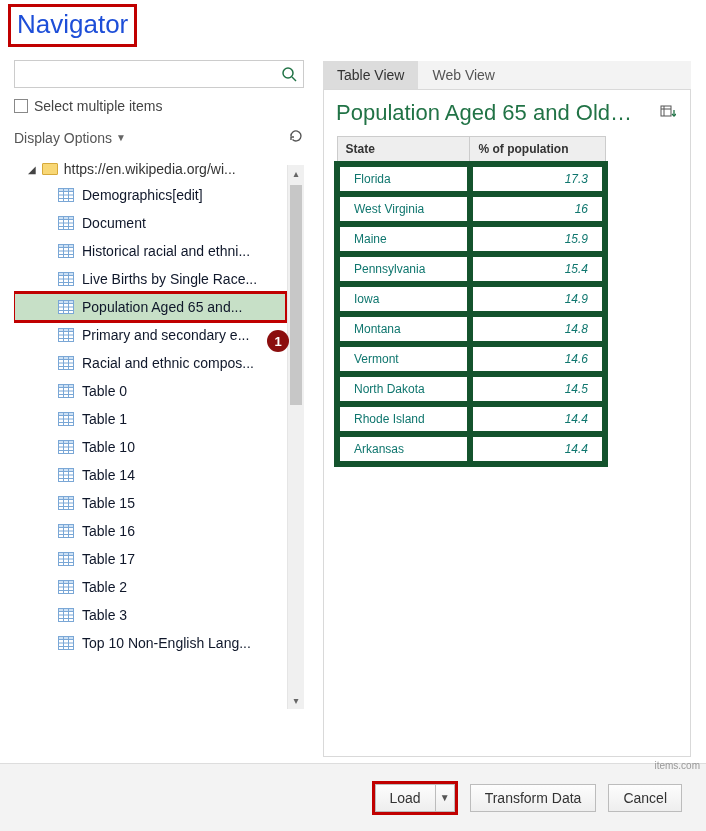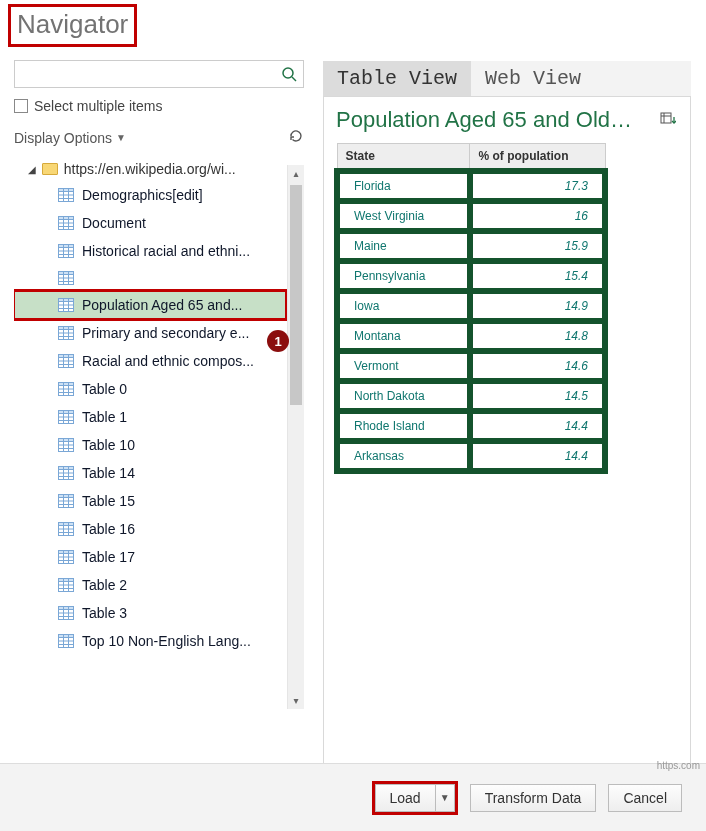--- a/index.html
+++ b/index.html
@@ -1,18 +1,18 @@
 <!DOCTYPE html>
 <html><head>
 <meta charset="utf-8">
 <style>
   * { box-sizing: border-box; font-family: "Segoe UI", Arial, sans-serif; }
   body { margin: 0; width: 706px; height: 831px; background: #fff; position: relative; font-size: 14px; color: #333; }
   .title-wrap { position: absolute; left: 8px; top: 4px; border: 3px solid #c00000; padding: 2px 6px 4px 6px; }
-  .title { color: #737373; font-size: 26px; font-weight: 400; }
+  .title { color: #1d4ed8; font-size: 26px; font-weight: 400; }
   .left-pane { position: absolute; left: 14px; top: 60px; width: 290px; bottom: 68px; }
   .search-wrap { display: flex; border: 1px solid #ccc; height: 28px; align-items: center; }
   .search-input { flex: 1; border: none; outline: none; padding: 0 6px; font-size: 14px; }
   .search-btn { width: 28px; height: 26px; display: flex; align-items: center; justify-content: center; color: #217346; }
   .checkbox-row { display: flex; align-items: center; margin-top: 10px; gap: 6px; color: #444; font-size: 14px; }
   .checkbox { width: 14px; height: 14px; border: 1px solid #888; }
   .display-row { display: flex; align-items: center; justify-content: space-between; margin-top: 14px; color: #555; font-size: 14px; }
   .display-left { display: flex; align-items: center; gap: 4px; cursor: pointer; }
   .chev { font-size: 10px; color: #666; }
   .refresh { color: #555; }
@@ -29,21 +29,21 @@
   .item.sel { background: #c7e0c7; }
   .item.sel-border { outline: 3px solid #c00000; outline-offset: -1px; }
   .tbl-icon { display:inline-block; }
   .tbl-icon svg { display:block; }
   .item-label { white-space: nowrap; overflow: hidden; text-overflow: ellipsis; max-width: 190px; color: #0f172a; }
   .callout { position: absolute; width: 22px; height: 22px; border-radius: 50%; background: #8b0e0e; color: #fff; display: flex; align-items: center; justify-content: center; font-size: 13px; font-weight: 600; }
   .callout.c1 { left: 267px; top: 330px; }
   .callout.c2 { left: 418px; top: 785px; }
   .right-pane { position: absolute; left: 322px; top: 60px; right: 14px; bottom: 70px; border: 1px solid transparent; }
   .tabs { display: flex; border-bottom: 1px solid #d9d9d9; background:#f3f3f3; }
-  .tab { padding: 6px 14px; font-size: 20px; color: #555; cursor: pointer; background:#f3f3f3;font-family:Liberation Mono, monospace; }
+  .tab { padding: 6px 14px; font-size: 14px; color: #555; cursor: pointer; background:#f3f3f3; }
   .tab.active { background: #dcdcdc; color: #333; }
   .preview { border: 1px solid #d9d9d9; border-top:none; padding: 0; height: calc(100% - 32px); }
   .preview-head { display: flex; align-items: center; justify-content: space-between; padding: 10px 12px 6px 12px; }
   .preview-title { color: #217346; font-size: 22px; white-space: nowrap; overflow: hidden; text-overflow: ellipsis; max-width: 300px; }
   .preview-icon { color: #555; width:18px; }
   table.data { border-collapse: collapse; width: 274px; margin: 4px 0 0 10px; font-size: 12px; }
   table.data th { text-align: left; font-weight: 600; background: #eee; border: 1px solid #ccc; padding: 5px 8px; color:#333; }
   table.data td { border: 6px solid #14532d; padding: 5px 14px; color:#0f766e; }
   table.data td.num { text-align: right; font-style: italic; }
   .footer { position: absolute; left: 0; right: 0; bottom: 0; height: 68px; background: #f3f3f3; border-top: 1px solid #ddd; display: flex; align-items: center; justify-content: flex-end; gap: 12px; padding: 0 24px; }
@@ -138,20 +138,21 @@
             <span class="tbl-icon">
               <svg width="16" height="14" viewBox="0 0 16 14">
                 <rect x="0.5" y="0.5" width="15" height="13" fill="#fff" stroke="#7aa7d6"></rect>
                 <rect x="0.5" y="0.5" width="15" height="3" fill="#cde1f5" stroke="#7aa7d6"></rect>
                 <line x1="5.5" y1="0.5" x2="5.5" y2="13.5" stroke="#7aa7d6"></line>
                 <line x1="10.5" y1="0.5" x2="10.5" y2="13.5" stroke="#7aa7d6"></line>
                 <line x1="0.5" y1="7" x2="15.5" y2="7" stroke="#7aa7d6"></line>
                 <line x1="0.5" y1="10.5" x2="15.5" y2="10.5" stroke="#7aa7d6"></line>
               </svg>
             </span>
+            <span class="item-label">Live Births by Single Race...</span>
           </div>
           <div class="item sel sel-border">
             <span class="tbl-icon">
               <svg width="16" height="14" viewBox="0 0 16 14">
                 <rect x="0.5" y="0.5" width="15" height="13" fill="#fff" stroke="#7aa7d6"></rect>
                 <rect x="0.5" y="0.5" width="15" height="3" fill="#cde1f5" stroke="#7aa7d6"></rect>
                 <line x1="5.5" y1="0.5" x2="5.5" y2="13.5" stroke="#7aa7d6"></line>
                 <line x1="10.5" y1="0.5" x2="10.5" y2="13.5" stroke="#7aa7d6"></line>
                 <line x1="0.5" y1="7" x2="15.5" y2="7" stroke="#7aa7d6"></line>
                 <line x1="0.5" y1="10.5" x2="15.5" y2="10.5" stroke="#7aa7d6"></line>
@@ -401,13 +402,13 @@
 
 <div class="footer">
   <span class="load-group">
     <button class="btn">Load</button>
     <span class="drop">▼</span>
   </span>
   <button class="btn">Transform Data</button>
   <button class="btn">Cancel</button>
 </div>
 
-<div class="watermark">https.com</div>
+<div class="watermark">items.com</div>
 
 </body></html>

